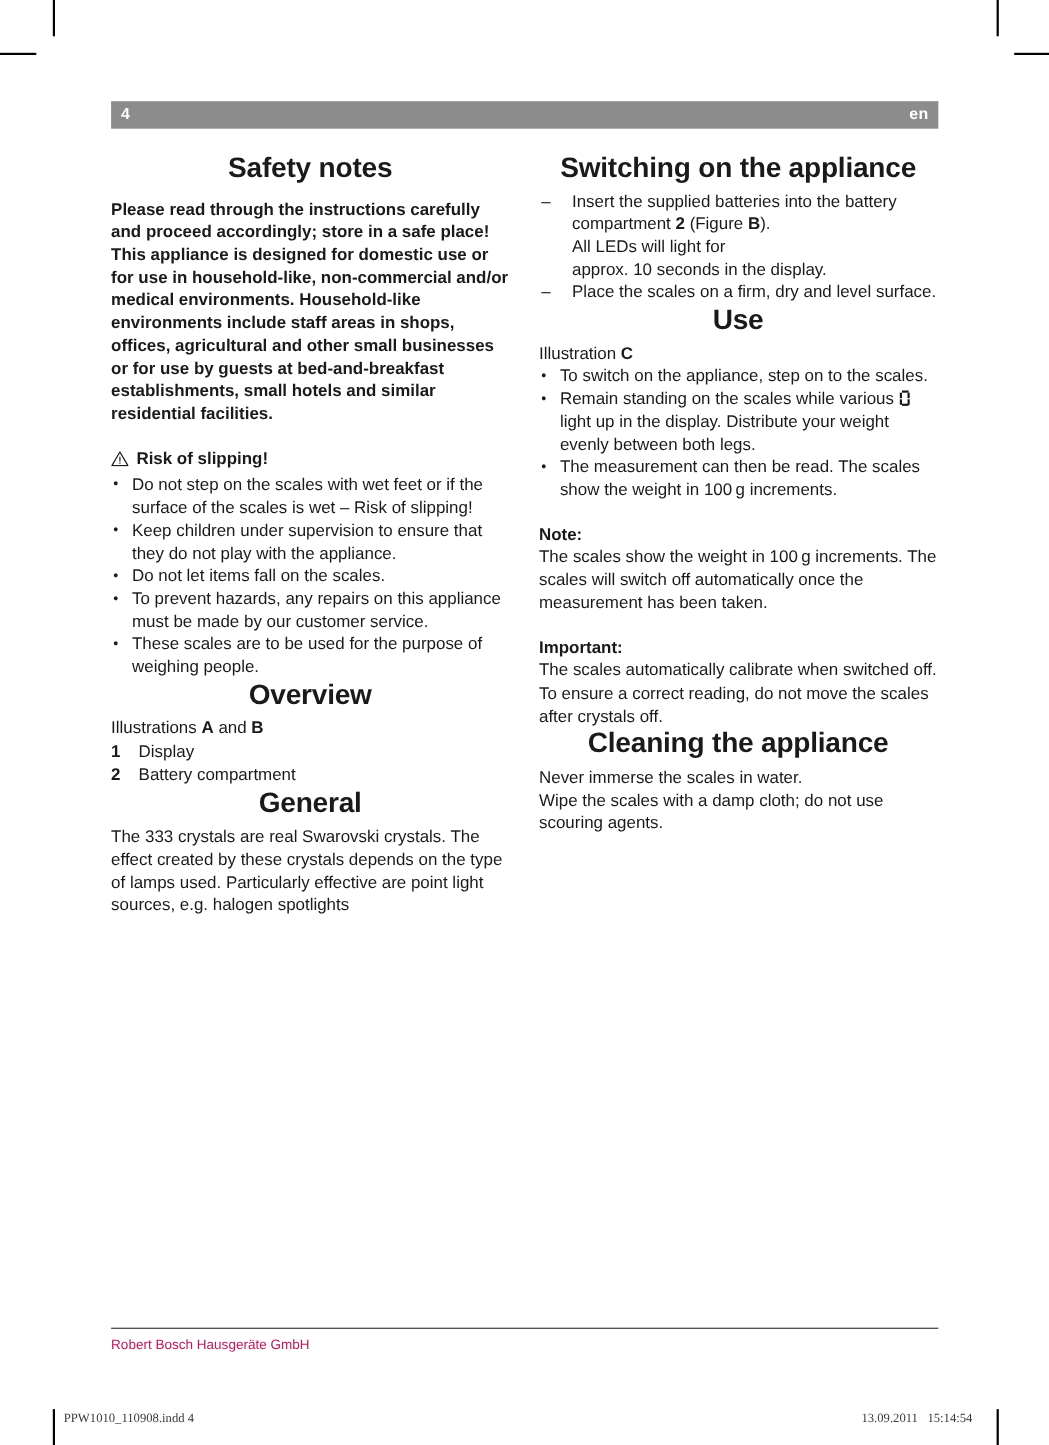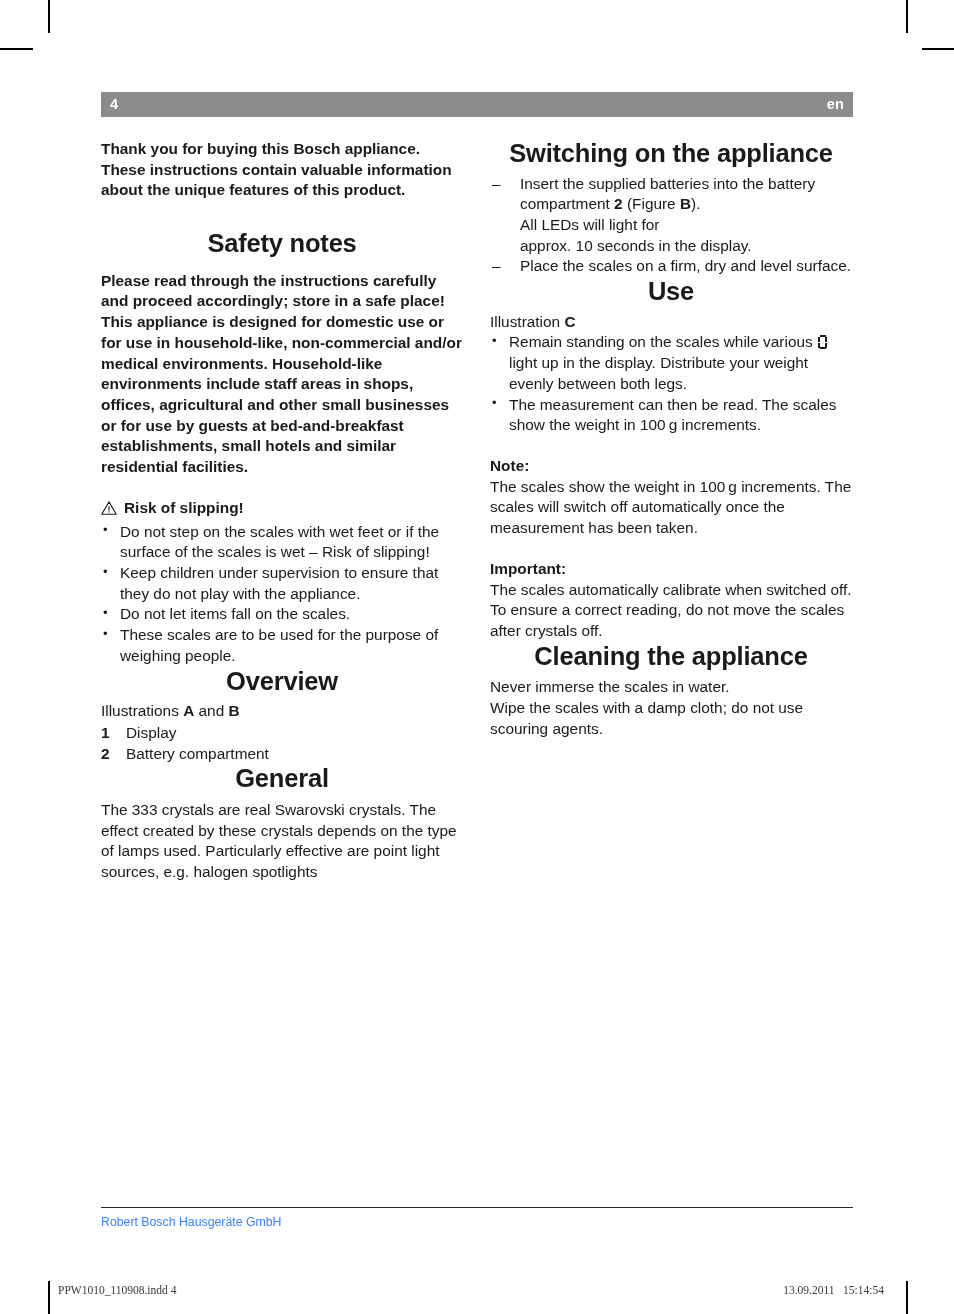--- a/index.html
+++ b/index.html
@@ -177,21 +177,21 @@
     top: 1207px;
     width: 752px;
     height: 1px;
     background: #2b2b2b;
   }
   .footer-text {
     position: absolute;
     left: 101px;
     top: 1215px;
     font-size: 12.3px;
-    color: #3b82f6;
+    color: #be185d;
   }
 
   
   .slug-left {
     position: absolute;
     left: 58px;
     top: 1284px;
     font-family: "Liberation Serif", serif;
     font-size: 11.5px;
     color: #3a3a3a;
@@ -220,21 +220,20 @@
 
   <div class="header-bar">
     <span class="page-num">4</span>
     <span class="lang">en</span>
   </div>
 
   <div class="columns">
 
     <div class="col">
 
-      <p class="blk intro">Thank you for buying this Bosch appliance. These instructions contain valuable information about the unique features of this product.</p>
 
       <h1 class="sec">Safety notes</h1>
 
       <p class="blk bold">Please read through the instructions carefully and proceed accordingly; store in a safe place!</p>
       <p class="blk bold">This appliance is designed for domestic use or for use in household-like, non-commercial and/or medical environments. Household-like environments include staff areas in shops, offices, agricultural and other small businesses or for use by guests at bed-and-breakfast establishments, small hotels and similar residential facilities.</p>
 
       <div class="warn space-before-md">
         <span class="warn-tri">
           <svg width="16" height="14" viewBox="0 0 16 14" aria-hidden="true">
             <path d="M8 0.9 L15.3 13.3 L0.7 13.3 Z" fill="none" stroke="#1a1a1a" stroke-width="1.1" stroke-linejoin="round"></path>
@@ -242,20 +241,21 @@
             <rect x="7.45" y="10.4" width="1.1" height="1.1" fill="#1a1a1a"></rect>
           </svg>
         </span>
         <span>Risk of slipping!</span>
       </div>
 
       <ul class="blist">
         <li>Do not step on the scales with wet feet or if the surface of the scales is wet – Risk of slipping!</li>
         <li>Keep children under supervision to ensure that they do not play with the appliance.</li>
         <li>Do not let items fall on the scales.</li>
+        <li>To prevent hazards, any repairs on this appliance must be made by our customer service.</li>
         <li>These scales are to be used for the purpose of weighing people.</li>
       </ul>
 
       <h1 class="sec space-before-lg tight">Overview</h1>
 
       <p class="blk"><span>Illustrations </span><span class="bold">A</span><span> and </span><span class="bold">B</span></p>
 
       <div class="legend">
         <div class="legend-row">
           <span class="num">1</span>
@@ -279,20 +279,21 @@
       <ul class="dlist">
         <li><span>Insert the supplied batteries into the battery compartment </span><span class="bold">2</span><span> (Figure </span><span class="bold">B</span><span>).</span><br><span>All LEDs will light for</span><br><span>approx. 10 seconds in the display.</span></li>
         <li>Place the scales on a firm, dry and level surface.</li>
       </ul>
 
       <h1 class="sec space-before-lg tight">Use</h1>
 
       <p class="blk"><span>Illustration </span><span class="bold">C</span></p>
 
       <ul class="blist space-before-md">
+        <li>To switch on the appliance, step on to the scales.</li>
         <li><span>Remain standing on the scales while various </span><span class="seg"><i class="s-top"></i><i class="s-tl"></i><i class="s-tr"></i><i class="s-bl"></i><i class="s-br"></i><i class="s-bot"></i></span><span> light up in the display. Distribute your weight evenly between both legs.</span></li>
         <li>The measurement can then be read. The scales show the weight in 100 g increments.</li>
       </ul>
 
       <p class="blk bold space-before-md">Note:</p>
       <p class="blk">The scales show the weight in 100 g increments. The scales will switch off automatically once the measurement has been taken.</p>
 
       <p class="blk bold space-before-md">Important:</p>
       <p class="blk">The scales automatically calibrate when switched off.</p>
       <p class="blk">To ensure a correct reading, do not move the scales after crystals off.</p>

